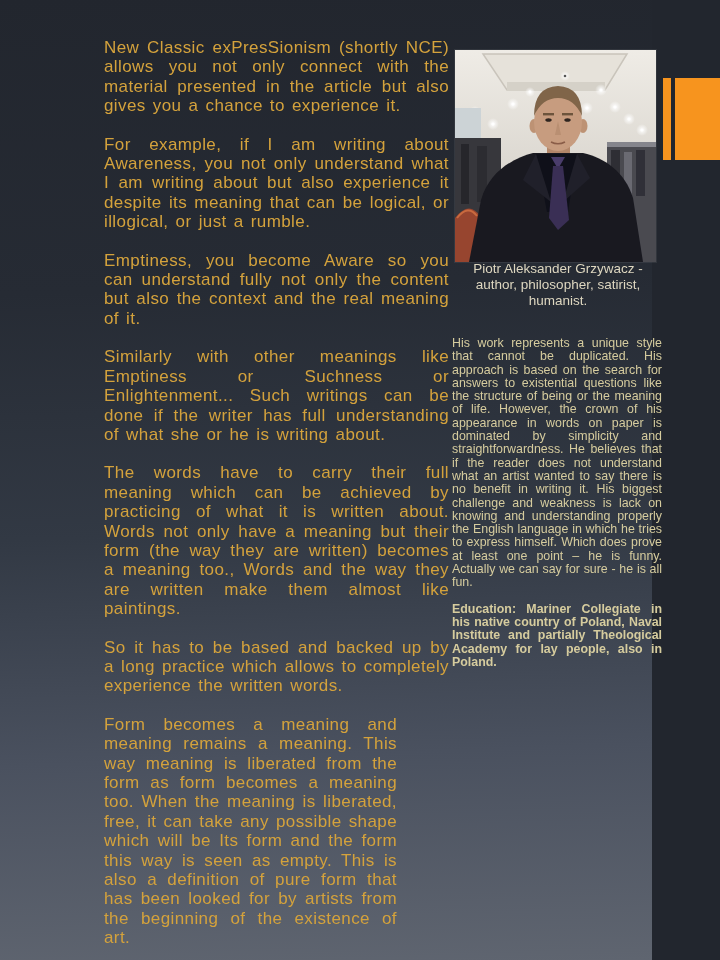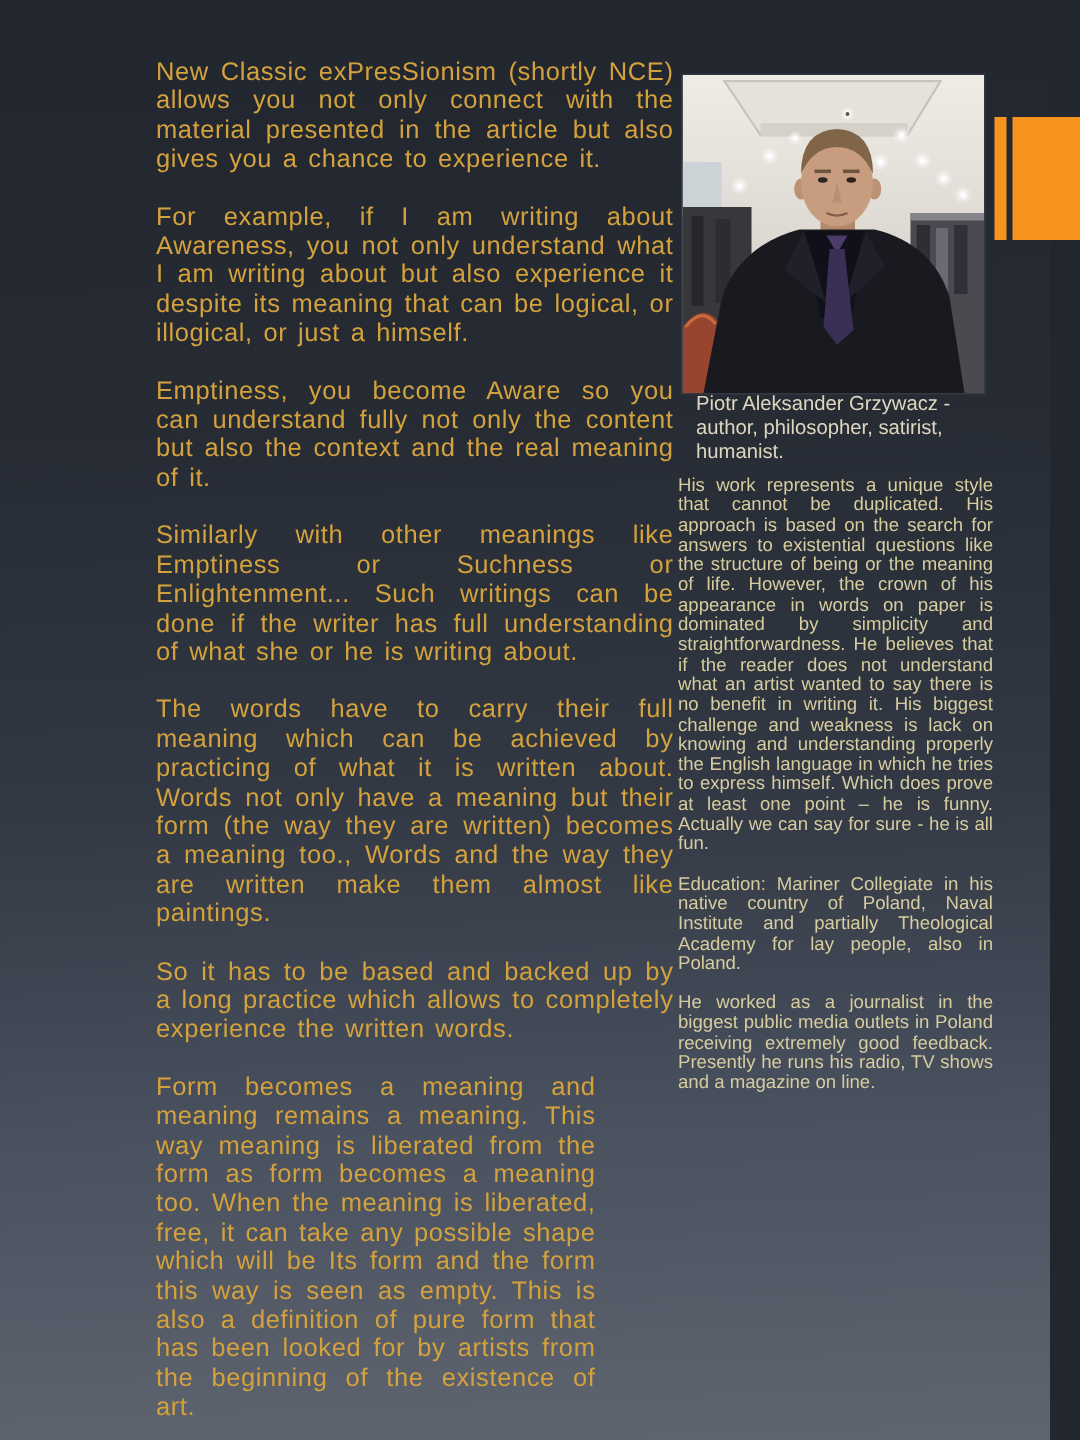--- a/index.html
+++ b/index.html
@@ -1,60 +1,59 @@
 <!DOCTYPE html>
 <html><head>
 <meta charset="utf-8">
 <style>
   html,body{margin:0;padding:0;}
   body{width:720px;height:960px;overflow:hidden;background:#22262e;}
   .slide{
     position:relative;width:652px;height:960px;
     background:linear-gradient(178deg,#22262e 0%,#262b34 30%,#323944 55%,#4a515f 78%,#5f6570 100%);
     font-family:"Liberation Sans",sans-serif;
-    padding-left:48px;
   }
   
   .left-col{
     position:absolute;left:104px;top:38px;width:345px;
     color:#d4a23c;font-size:17px;line-height:19.4px;
     text-align:justify;letter-spacing:.4px;word-spacing:2px;
   }
   .left-col p{margin:0 0 19px 0;}
   .left-col p.p-last{text-align-last:justify;}
   .p7-spacer{float:right;width:52px;height:150px;margin-top:78px;}
   
   .photo{
     position:absolute;left:455px;top:50px;width:201px;height:212px;
     box-shadow:0 0 0 1px rgba(255,255,255,.07);
     overflow:hidden;
   }
   
   .caption{
-    position:absolute;left:464px;top:261px;width:212px;
-    color:#ded7c0;font-size:13.5px;line-height:15.8px;text-align:left;
+    position:absolute;left:452px;top:261px;width:212px;
+    color:#ded7c0;font-size:13.5px;line-height:15.8px;text-align:center;
   }
   .right-col{
-    position:absolute;left:452px;top:317px;width:210px;
+    position:absolute;left:452px;top:337px;width:210px;
     color:#d6cc9e;font-size:12.4px;line-height:13.3px;text-align:justify;
   }
   .right-col p{margin:0 0 13px 0;}
-  .right-col p + p{margin-top:8px;}
+  .right-col p + p{margin-top:8px;font-weight:bold;}
   
   .accent-narrow{position:absolute;left:663px;top:78px;width:8px;height:82px;}
   .accent-wide{position:absolute;left:675px;top:78px;width:45px;height:82px;}
 </style>
 </head>
 <body>
 
 <div class="slide">
 
   <div class="left-col" style="color: rgb(212, 162, 60);">
     <p>New Classic exPresSionism (shortly NCE) allows you not only connect with the material presented in the article but also gives you a chance to experience it.</p>
-    <p>For example, if I am writing about Awareness, you not only understand what I am writing about but also experience it despite its meaning that can be logical, or illogical, or just a himself.</p>
+    <p>For example, if I am writing about Awareness, you not only understand what I am writing about but also experience it despite its meaning that can be logical, or illogical, or just a rumble.</p>
     <p>Emptiness, you become Aware so you can understand fully not only the content but also the context and the real meaning of it.</p>
     <p>Similarly with other meanings like Emptiness or Suchness or Enlightenment... Such writings can be done if the writer has full understanding of what she or he is writing about.</p>
     <p>The words have to carry their full meaning which can be achieved by practicing of what it is written about. Words not only have a meaning but their form (the way they are written) becomes a meaning too., Words and the way they are written make them almost like paintings.</p>
     <p>So it has to be based and backed up by a long practice which allows to completely experience the written words.</p>
     <p class="p-last"><span class="p7-spacer"></span><span>Form becomes a meaning and meaning remains a meaning. This way meaning is liberated from the form as form becomes a meaning too. When the meaning is liberated, free, it can take any possible shape which will be Its form and the form this way is seen as empty. This is also a definition of pure form that has been looked for by artists from the beginning of the existence of art.</span></p>
   </div>
 
   <div class="photo">
     <svg viewBox="0 0 201 212" width="201" height="212" xmlns="http://www.w3.org/2000/svg">
       <defs>
@@ -127,19 +126,18 @@
       <path d="M103,71 L100,85 L106,85 Z" fill="#b98f72"></path>
       <path d="M96,92 Q103,95.5 110,92" stroke="#8a5d48" stroke-width="1.6" fill="none"></path>
     </svg>
   </div>
 
   <div class="caption">Piotr Aleksander Grzywacz - author, philosopher, satirist, humanist.</div>
 
   <div class="right-col" style="color: rgb(214, 204, 158);">
     <p>His work represents a unique style that cannot be duplicated. His approach is based on the search for answers to existential questions like the structure of being or the meaning of life. However, the crown of his appearance in words on paper is dominated by simplicity and straightforwardness. He believes that if the reader does not understand what an artist wanted to say there is no benefit in writing it. His biggest challenge and weakness is lack on knowing and understanding properly the English language in which he tries to express himself. Which does prove at least one point – he is funny. Actually we can say for sure - he is all fun.</p>
     <p>Education: Mariner Collegiate in his native country of Poland, Naval Institute and partially Theological Academy for lay people, also in Poland.</p>
-    <p>He worked as a journalist in the biggest public media outlets in Poland receiving extremely good feedback. Presently he runs his radio, TV shows and a magazine on line.</p>
   </div>
 
   <div class="accent-narrow" style="background: rgb(247, 148, 30);"></div>
   <div class="accent-wide" style="background: rgb(247, 148, 30);"></div>
 
 </div>
 
 </body></html>

